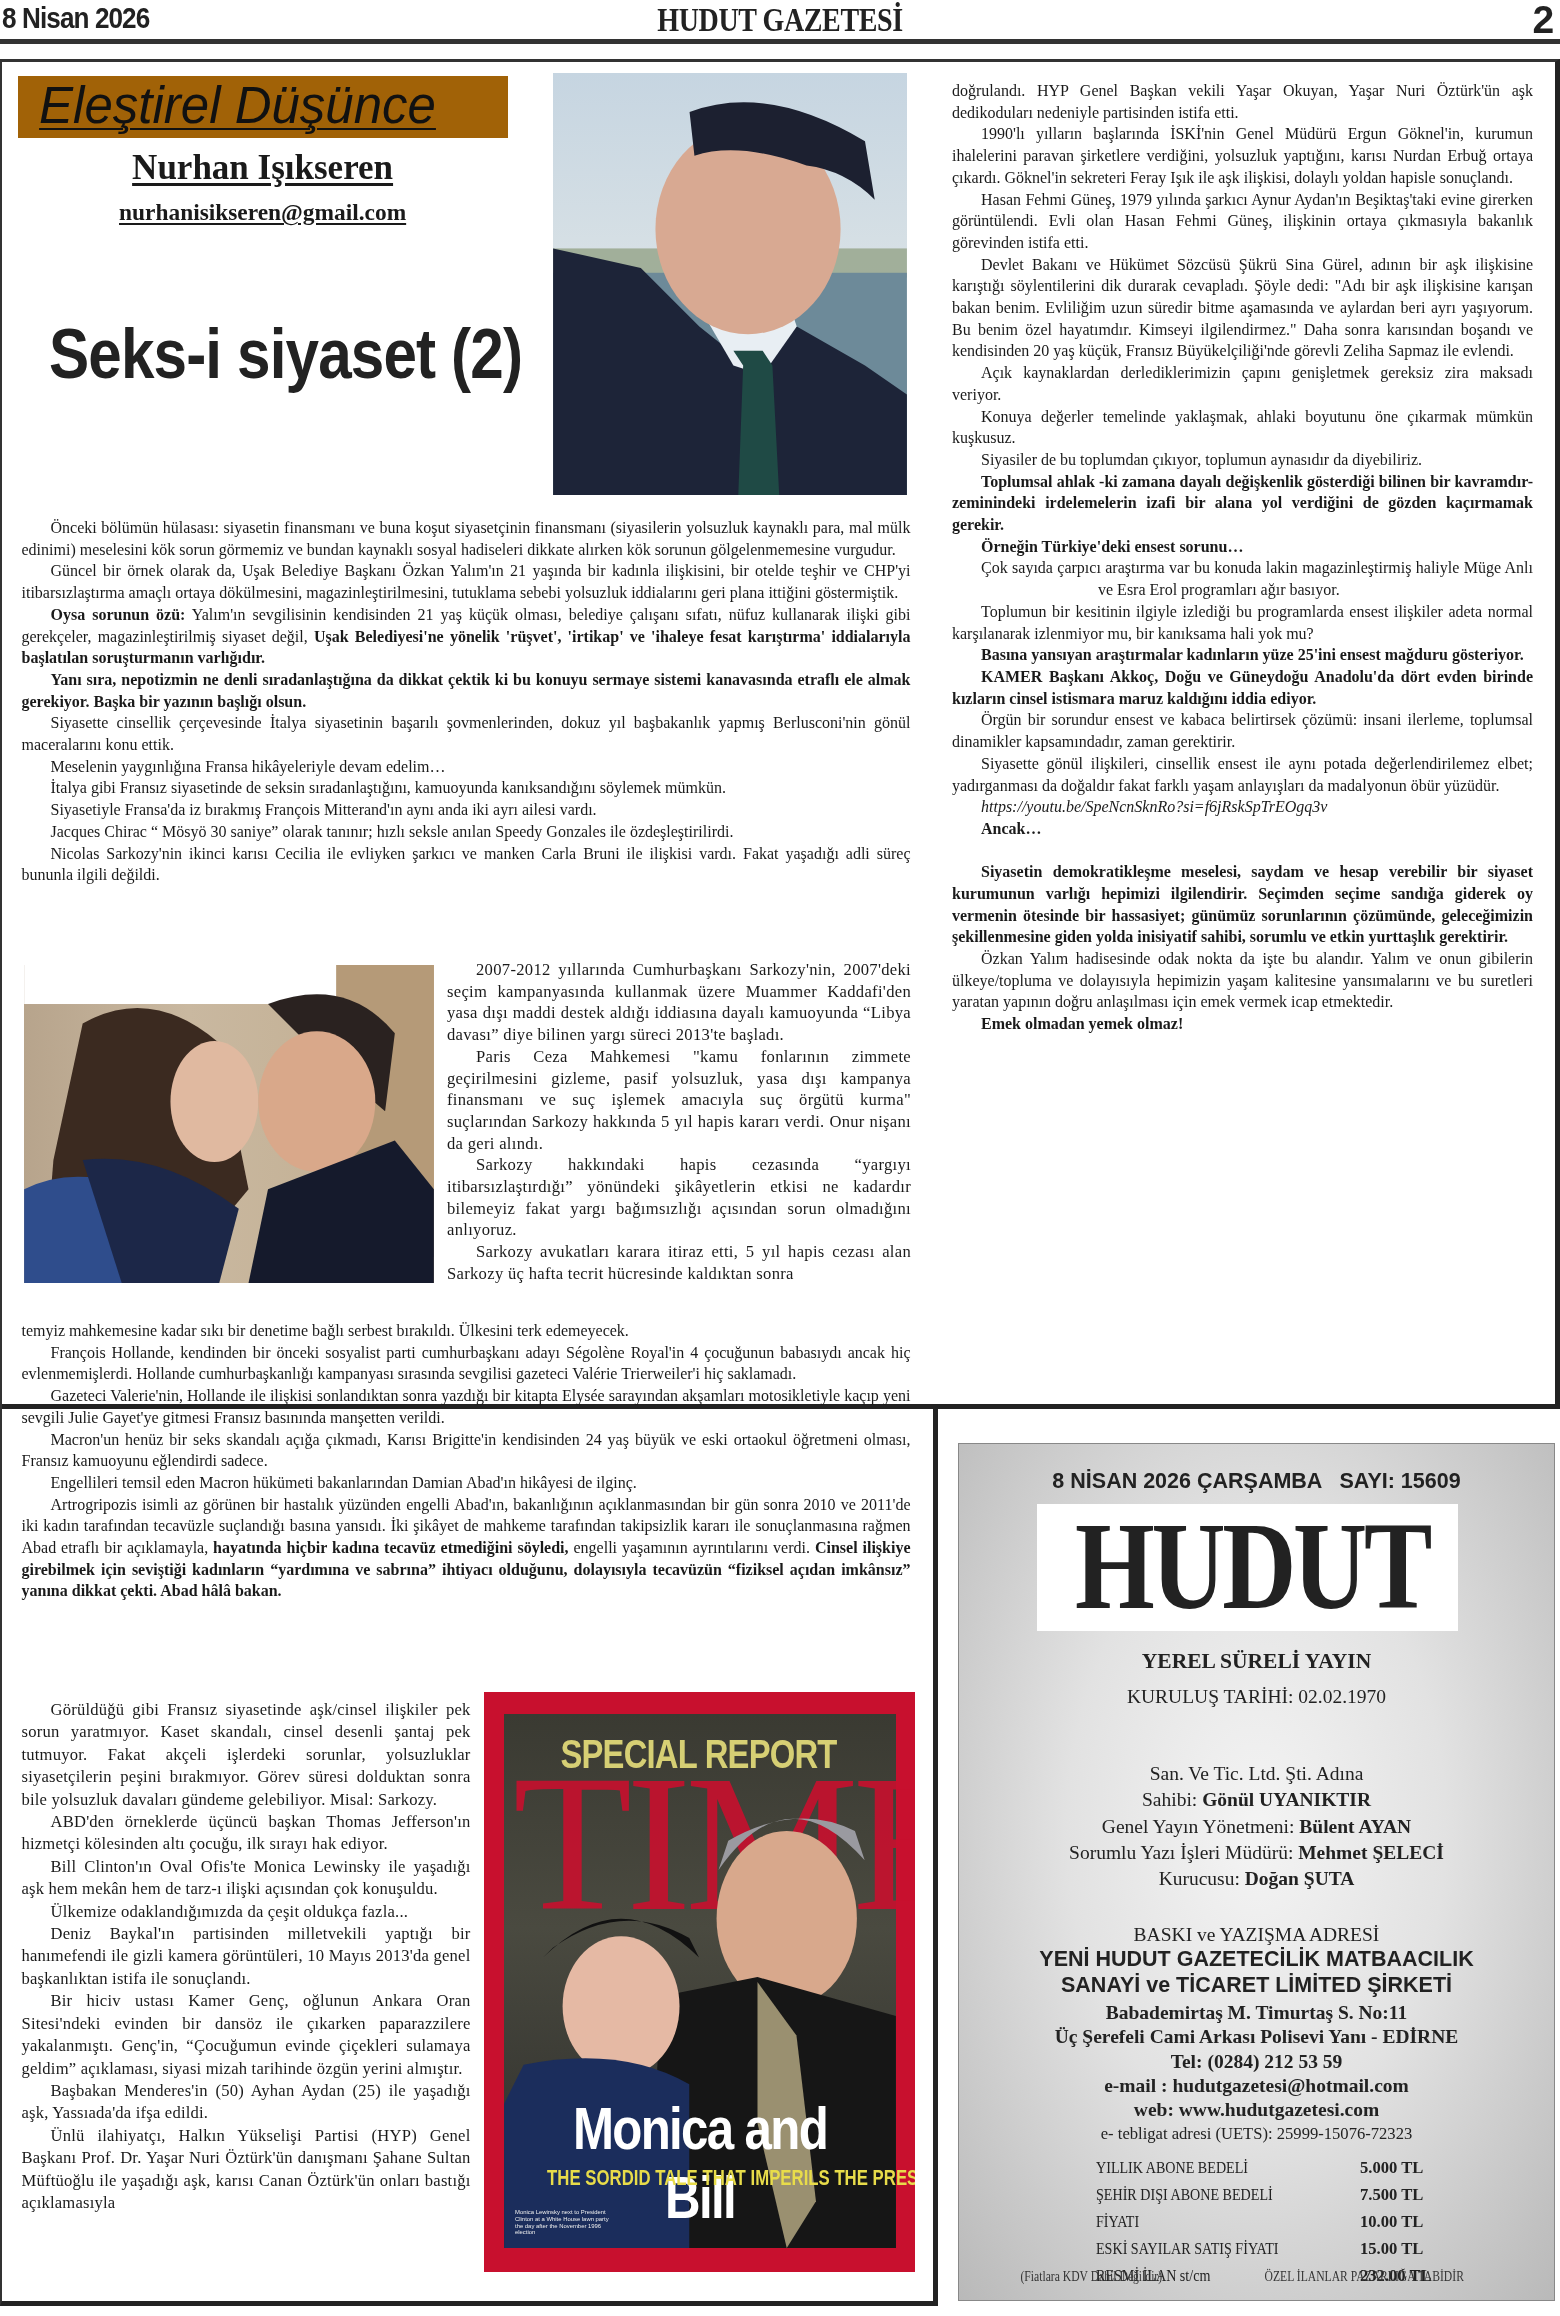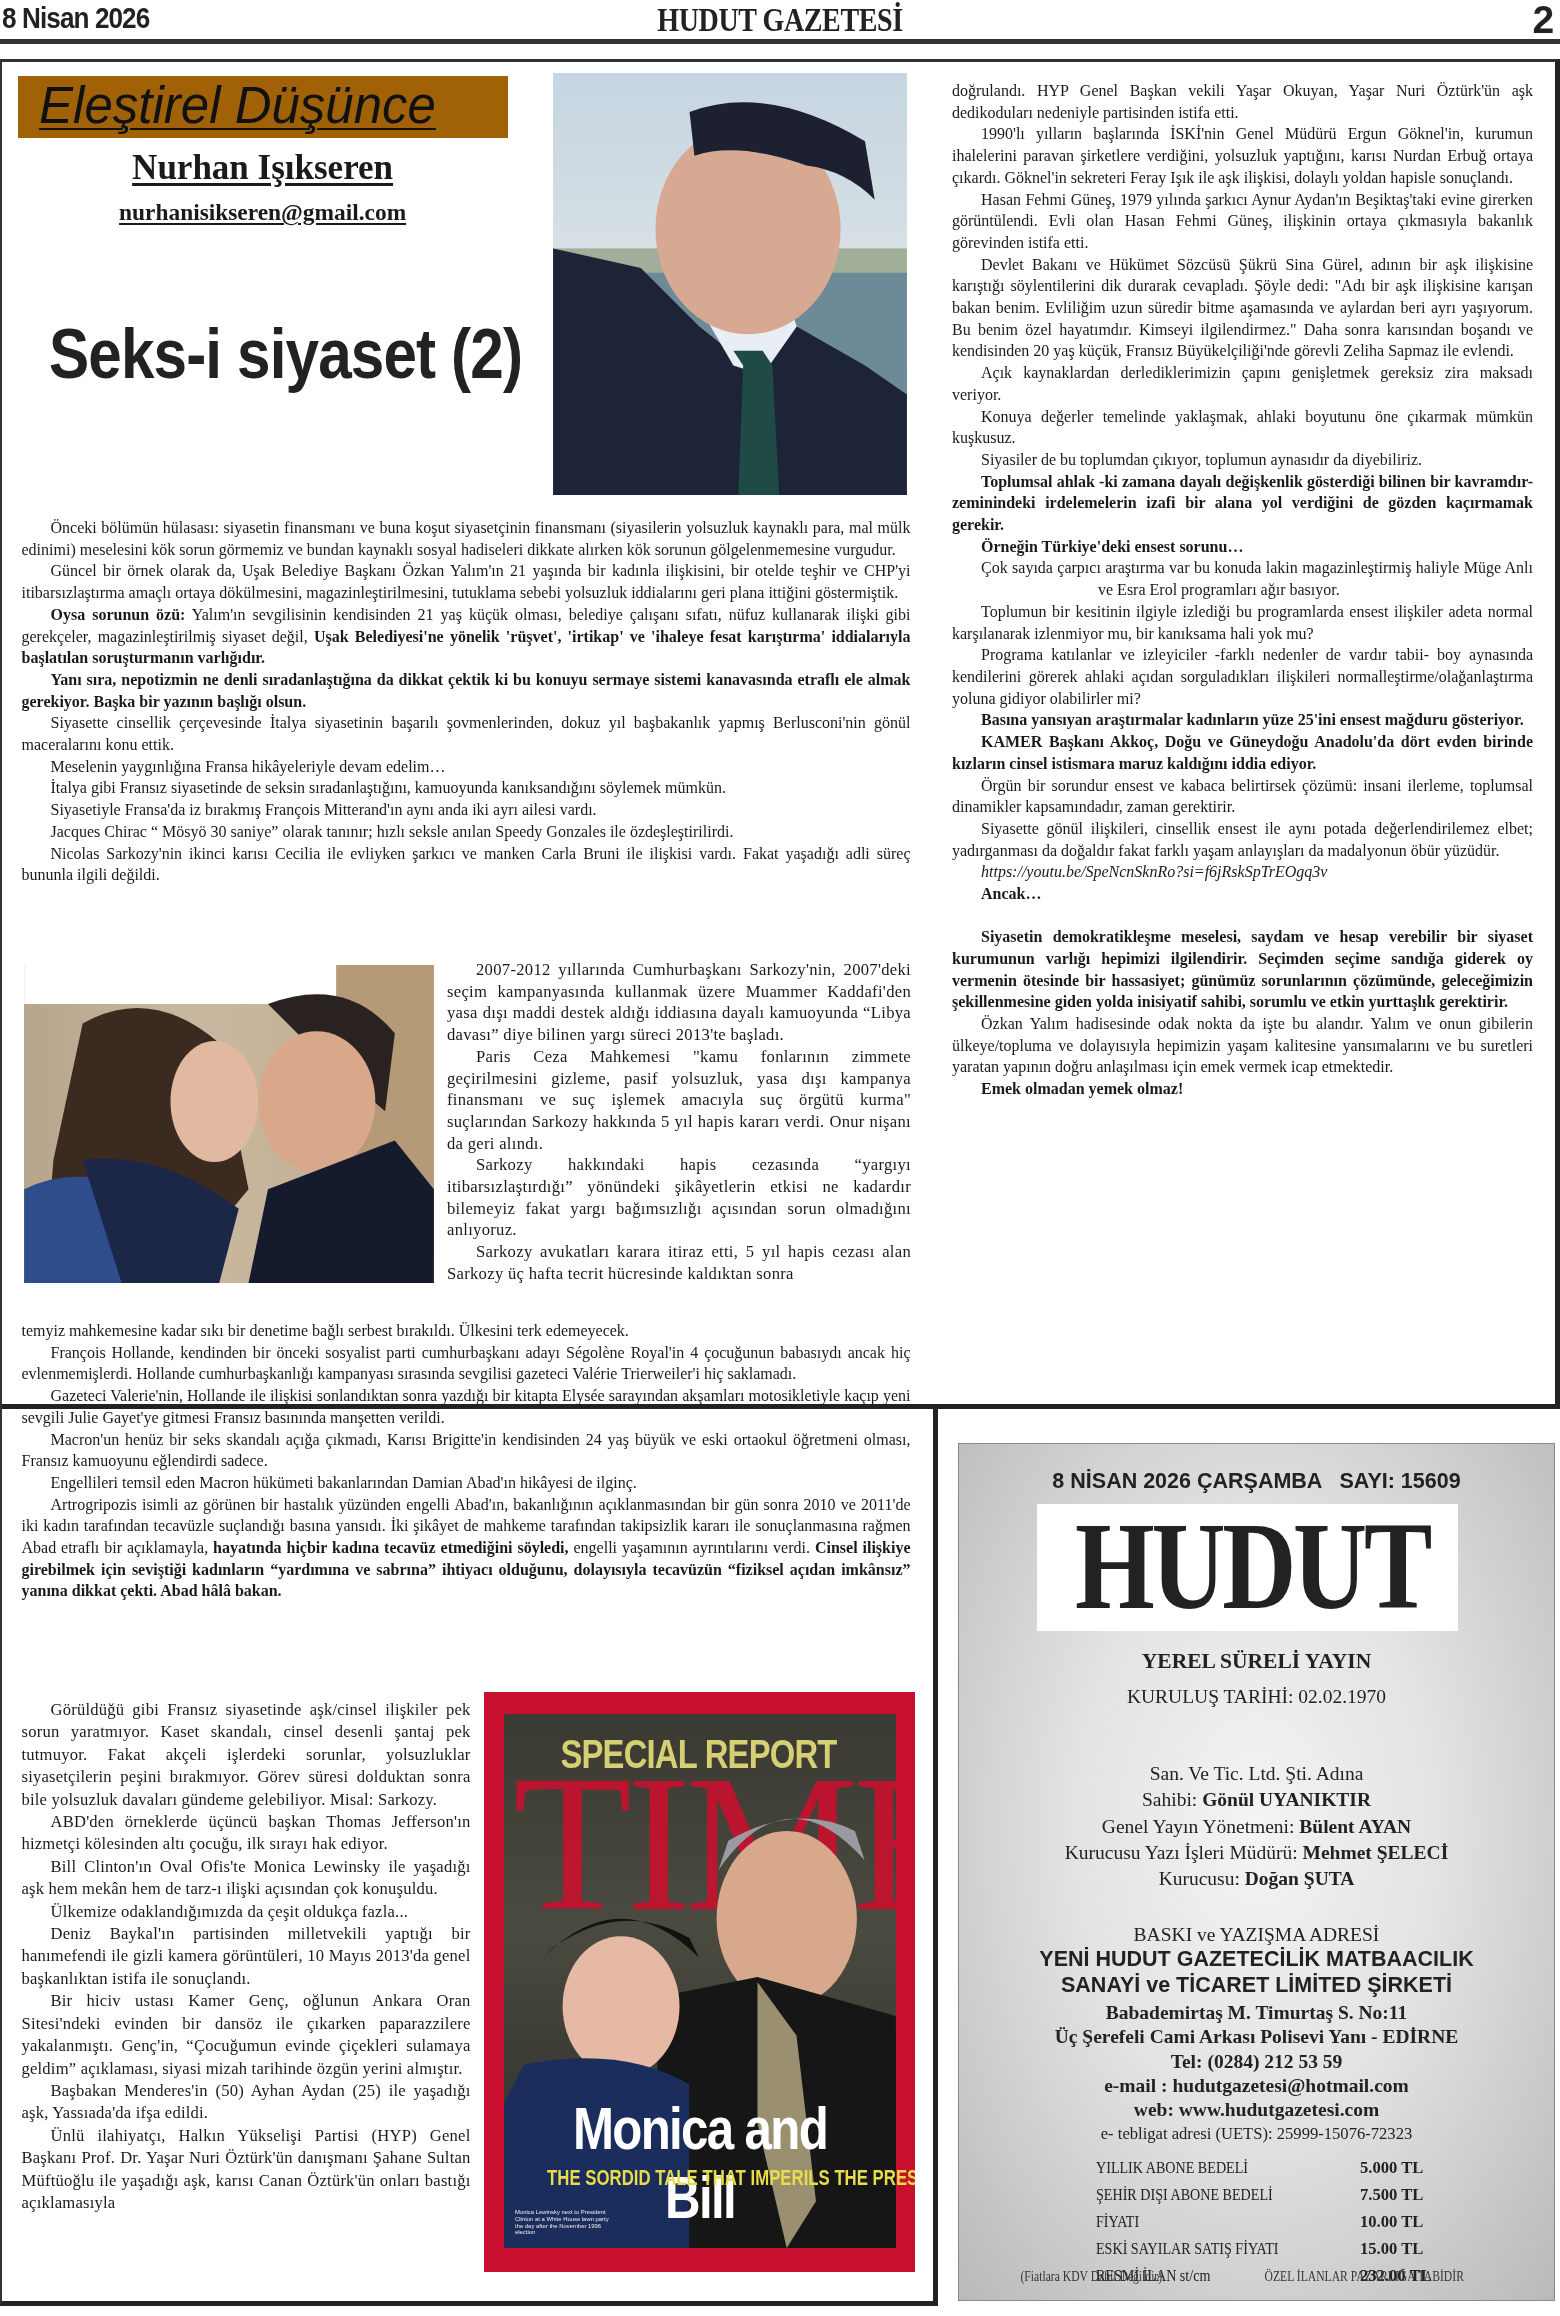--- a/index.html
+++ b/index.html
@@ -174,21 +174,20 @@
   <p>1990'lı yılların başlarında İSKİ'nin Genel Müdürü Ergun Göknel'in, kurumun ihalelerini paravan şirketlere verdiğini,  yolsuzluk yaptığını, karısı Nurdan Erbuğ ortaya çıkardı. Göknel'in sekreteri Feray Işık ile aşk ilişkisi, dolaylı yoldan hapisle sonuçlandı.</p>
   <p>Hasan Fehmi Güneş, 1979 yılında şarkıcı Aynur Aydan'ın Beşiktaş'taki evine girerken görüntülendi. Evli olan Hasan Fehmi Güneş, ilişkinin ortaya çıkmasıyla bakanlık görevinden istifa etti.</p>
   <p>Devlet Bakanı ve Hükümet Sözcüsü Şükrü Sina Gürel, adının bir aşk ilişkisine karıştığı söylentilerini dik durarak cevapladı. Şöyle dedi: "Adı bir aşk ilişkisine karışan bakan benim. Evliliğim uzun süredir bitme aşamasında ve aylardan beri ayrı yaşıyorum. Bu benim özel hayatımdır. Kimseyi ilgilendirmez." Daha sonra karısından boşandı ve kendisinden 20 yaş küçük, Fransız Büyükelçiliği'nde görevli Zeliha Sapmaz ile evlendi.</p>
   <p>Açık kaynaklardan derlediklerimizin çapını genişletmek gereksiz zira maksadı veriyor.</p>
   <p>Konuya değerler temelinde yaklaşmak, ahlaki boyutunu öne çıkarmak mümkün kuşkusuz.</p>
   <p>Siyasiler de bu toplumdan çıkıyor, toplumun aynasıdır da diyebiliriz.</p>
   <p><b>Toplumsal ahlak -ki zamana dayalı değişkenlik gösterdiği bilinen bir kavramdır- zeminindeki irdelemelerin izafi bir alana yol verdiğini de gözden kaçırmamak gerekir.</b></p>
   <p><b>Örneğin Türkiye'deki ensest sorunu…</b></p>
   <p><span>Çok sayıda çarpıcı araştırma var bu konuda lakin magazinleştirmiş haliyle Müge Anlı</span><span style="display:inline-block; width:146px;"></span><span>ve Esra Erol programları ağır basıyor.</span></p>
   <p>Toplumun bir kesitinin ilgiyle izlediği bu programlarda ensest ilişkiler adeta normal karşılanarak izlenmiyor mu, bir kanıksama hali yok mu?</p>
-  <p>Programa katılanlar ve izleyiciler -farklı nedenler de vardır tabii- boy aynasında kendilerini görerek ahlaki açıdan sorguladıkları ilişkileri normalleştirme/olağanlaştırma yoluna gidiyor olabilirler mi?</p>
   <p><b>Basına yansıyan araştırmalar kadınların yüze 25'ini ensest mağduru gösteriyor.</b></p>
   <p><b>KAMER Başkanı Akkoç, Doğu ve Güneydoğu Anadolu'da dört evden birinde kızların cinsel istismara maruz kaldığını iddia ediyor.</b></p>
   <p>Örgün bir sorundur ensest ve kabaca belirtirsek çözümü: insani ilerleme, toplumsal dinamikler kapsamındadır, zaman gerektirir.</p>
   <p>Siyasette gönül ilişkileri, cinsellik ensest ile aynı potada değerlendirilemez elbet; yadırganması da doğaldır fakat farklı yaşam anlayışları da madalyonun öbür yüzüdür.</p>
   <p><i>https://youtu.be/SpeNcnSknRo?si=f6jRskSpTrEOgq3v</i></p>
   <p><b>Ancak…</b></p>
   <div class="gap"></div>
   <p><b>Siyasetin demokratikleşme meselesi, saydam ve hesap verebilir bir siyaset kurumunun varlığı hepimizi ilgilendirir. Seçimden seçime sandığa giderek oy vermenin ötesinde bir hassasiyet; günümüz sorunlarının çözümünde, geleceğimizin şekillenmesine giden yolda inisiyatif sahibi, sorumlu ve etkin yurttaşlık gerektirir.</b></p>
   <p>Özkan Yalım hadisesinde odak nokta da işte bu alandır. Yalım ve onun gibilerin ülkeye/topluma ve dolayısıyla hepimizin yaşam kalitesine yansımalarını ve bu suretleri yaratan yapının doğru anlaşılması için emek vermek icap etmektedir.</p>
   <p><b>Emek olmadan yemek olmaz!</b></p>
@@ -197,21 +196,21 @@
 <div class="imprint">
   <div class="imp-date" style="white-space:pre;">8 NİSAN 2026 ÇARŞAMBA   SAYI: 15609</div>
   <div class="imp-logo-box">
     <div class="imp-logo">HUDUT</div>
   </div>
   <div class="imp-line" style="top:205px; font-weight:bold; font-size:21.5px;">YEREL SÜRELİ YAYIN</div>
   <div class="imp-line" style="top:240px; font-size:19.5px;">KURULUŞ TARİHİ: 02.02.1970</div>
   <div class="imp-line" style="top:317px;">San. Ve Tic. Ltd. Şti. Adına</div>
   <div class="imp-line" style="top:343px;"><span>Sahibi: </span><b>Gönül UYANIKTIR</b></div>
   <div class="imp-line" style="top:370px;"><span>Genel Yayın Yönetmeni: </span><b>Bülent AYAN</b></div>
-  <div class="imp-line" style="top:396px;"><span>Kurucusu Yazı İşleri Müdürü: </span><b>Mehmet ŞELECİ</b></div>
+  <div class="imp-line" style="top:396px;"><span>Sorumlu Yazı İşleri Müdürü: </span><b>Mehmet ŞELECİ</b></div>
   <div class="imp-line" style="top:422px;"><span>Kurucusu: </span><b>Doğan ŞUTA</b></div>
   <div class="imp-line" style="top:478px;">BASKI ve YAZIŞMA ADRESİ</div>
   <div class="imp-line imp-sans" style="top:503px;">YENİ HUDUT GAZETECİLİK MATBAACILIK</div>
   <div class="imp-line imp-sans" style="top:529px;">SANAYİ ve TİCARET LİMİTED ŞİRKETİ</div>
   <div class="imp-line" style="top:556px; font-weight:bold;">Babademirtaş M. Timurtaş S. No:11</div>
   <div class="imp-line" style="top:580px; font-weight:bold;">Üç Şerefeli Cami Arkası Polisevi Yanı - EDİRNE</div>
   <div class="imp-line" style="top:605px; font-weight:bold;">Tel: (0284) 212 53 59</div>
   <div class="imp-line" style="top:629px; font-weight:bold;">e-mail : hudutgazetesi@hotmail.com</div>
   <div class="imp-line" style="top:653px; font-weight:bold;">web: www.hudutgazetesi.com</div>
   <div class="imp-line" style="top:677px; font-size:16.6px;">e- tebligat adresi (UETS): 25999-15076-72323</div>

